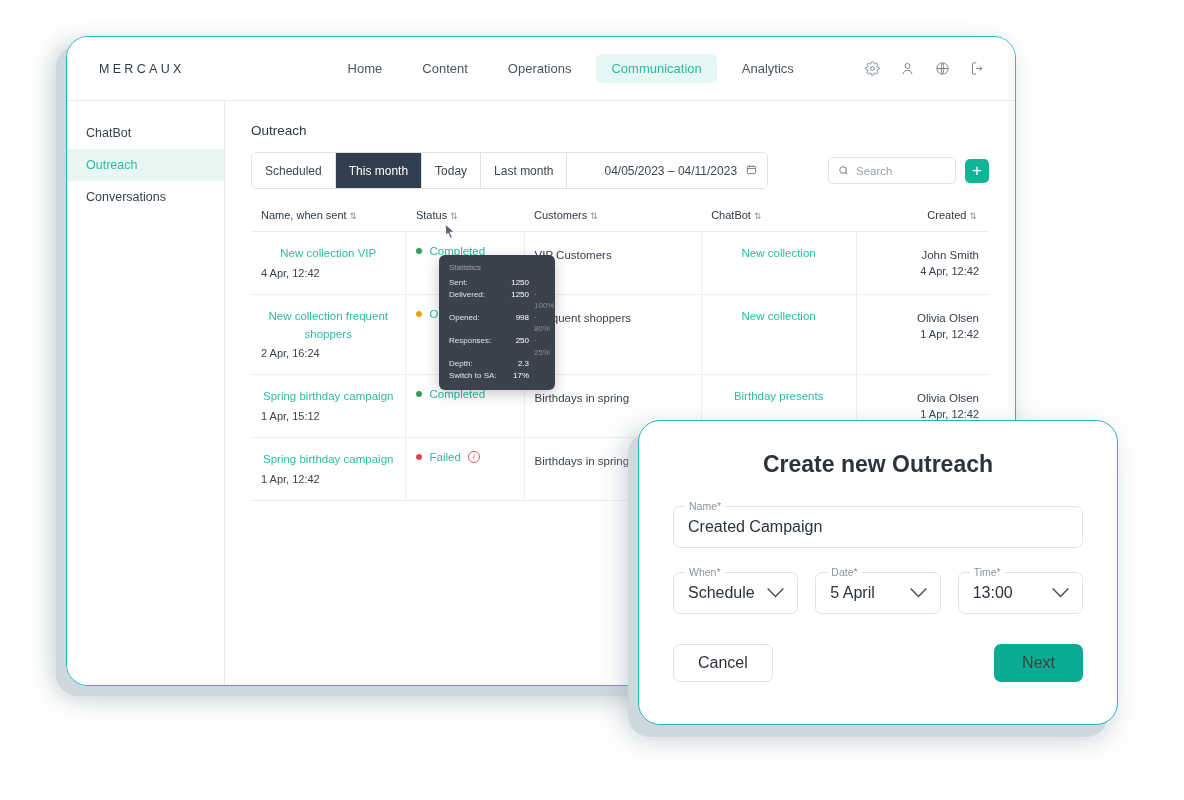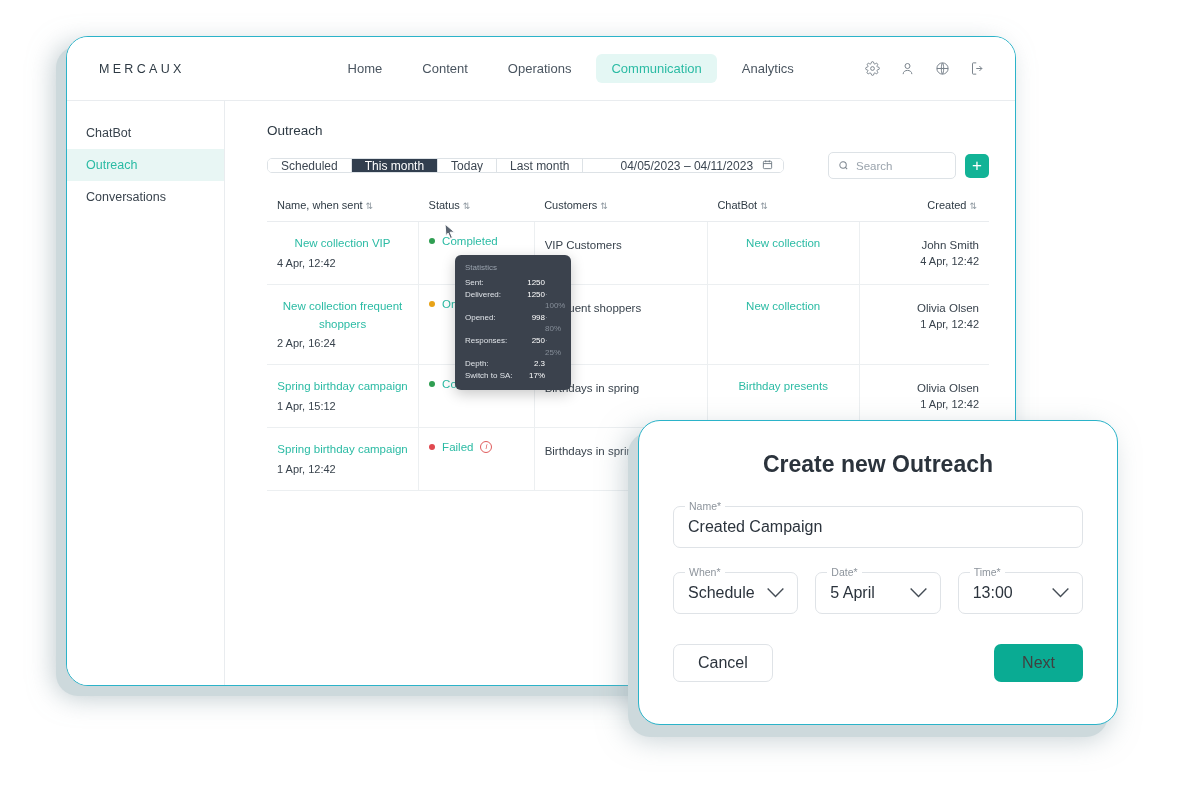--- a/index.html
+++ b/index.html
@@ -45,41 +45,41 @@
     padding: 7px 15px; border-radius: 6px;
     white-space: nowrap; cursor: pointer;
   }
   .nav-link.active { background: #e4f7f4; color: #2bbba4; }
   .nav-icons {
     margin-left: auto; display: flex; align-items: center; gap: 20px;
   }
   .nav-icons svg { display: block; }
 
   
-  .app-body { display: flex; height: calc(100% - 64px); gap: 16px; }
+  .app-body { display: flex; height: calc(100% - 64px); }
   .sidebar {
     width: 158px; flex: 0 0 158px;
     border-right: 1px solid #e9ecef;
     padding-top: 16px;
     background: #fff;
   }
   .side-item {
     font-size: 12.5px; color: #39434d;
     padding: 9px 0 9px 19px; cursor: pointer;
   }
   .side-item.active { background: #e8f6f4; color: #2bbba4; }
 
   .content { flex: 1; padding: 22px 26px 0 26px; position: relative; }
   .page-title { font-size: 13.5px; color: #2e3a44; margin-bottom: 14px; }
 
   
   .toolbar { display: flex; align-items: center; }
   .segmented {
     display: flex; border: 1px solid #dde2e6;
-    border-radius: 5px; overflow: hidden; height: 15px;
+    border-radius: 5px; overflow: hidden; height: 37px;
   }
   .seg {
     font-size: 12px; color: #3d4752;
     padding: 0 13px; display: flex; align-items: center;
     border-right: 1px solid #dde2e6; cursor: pointer;
     background: #fff; white-space: nowrap;
   }
   .seg:last-child { border-right: none; }
   .seg.active { background: #313e4e; color: #fff; }
   .seg.daterange { gap: 9px; padding-right: 10px; padding-left: 37px; }
@@ -144,21 +144,21 @@
     background: #3b424d;
     border-radius: 6px;
     padding: 8px 10px 9px 10px;
     box-shadow: 0 4px 14px rgba(0,0,0,.22);
     z-index: 40;
   }
   .tt-title { color: #9aa3ae; font-size: 8px; margin-bottom: 5px; }
   .tt-row { display: flex; align-items: baseline; font-size: 8px; line-height: 11.6px; }
   .tt-label { color: #dfe3e8; width: 52px; flex: 0 0 52px; }
   .tt-val { color: #ffffff; width: 28px; flex: 0 0 28px; text-align: right; }
-  .tt-pct { color: #868e99; }
+  .tt-pct { color: #868e99; margin-left: 5px; }
 
   
   .cursor { position: absolute; left: 444px; top: 223px; z-index: 60; }
 
   
   .modal {
     position: absolute;
     left: 638px; top: 420px;
     width: 480px; height: 305px;
     background: #fff;

